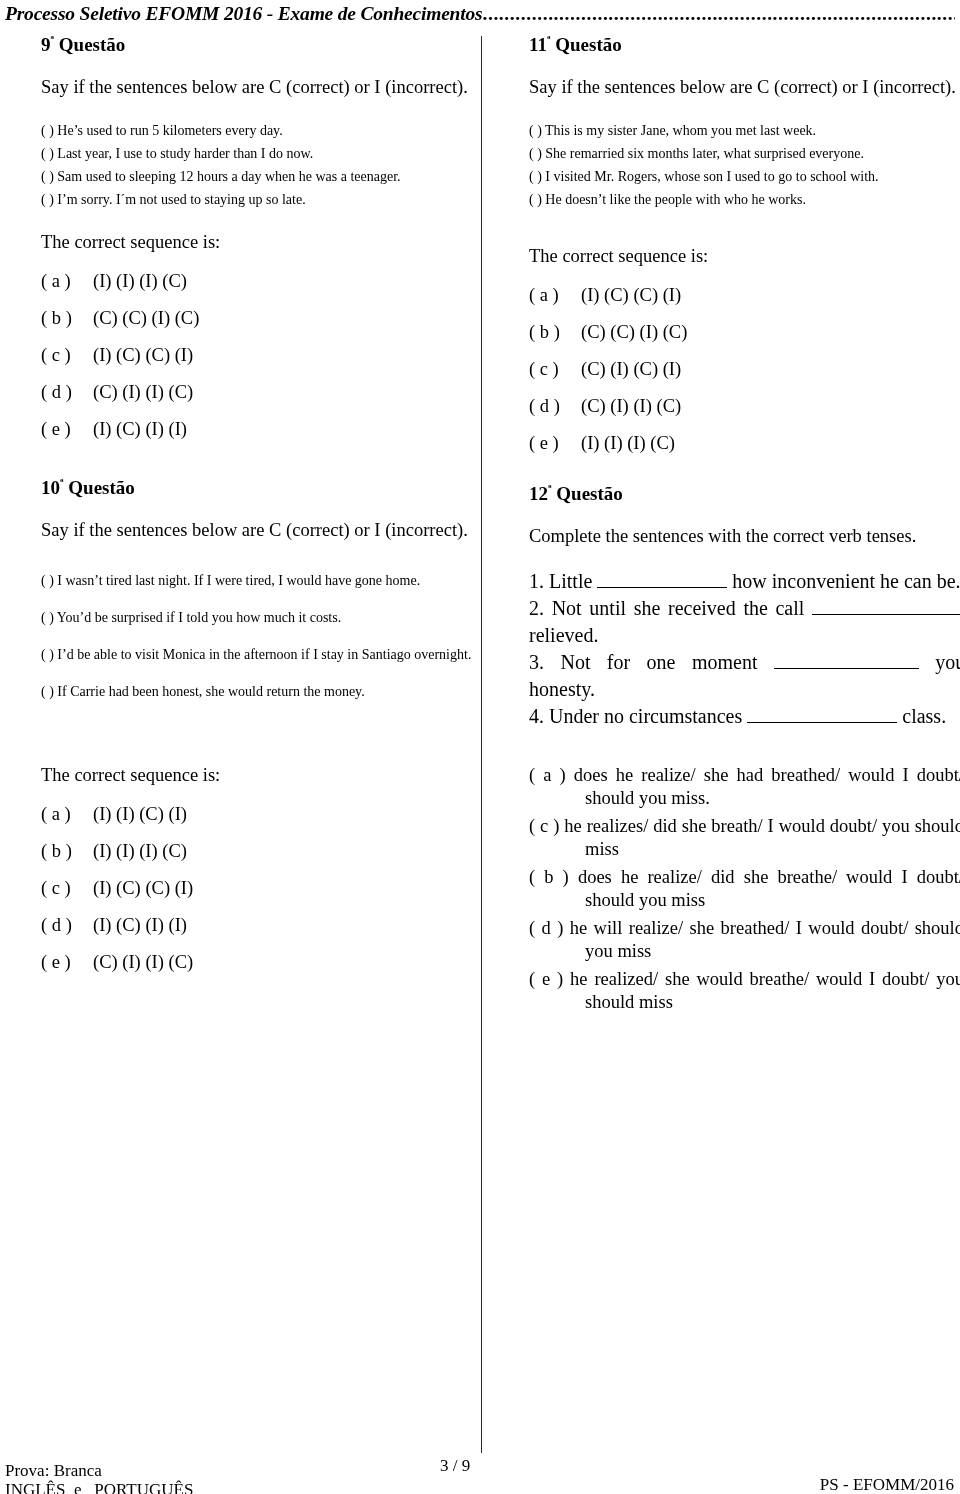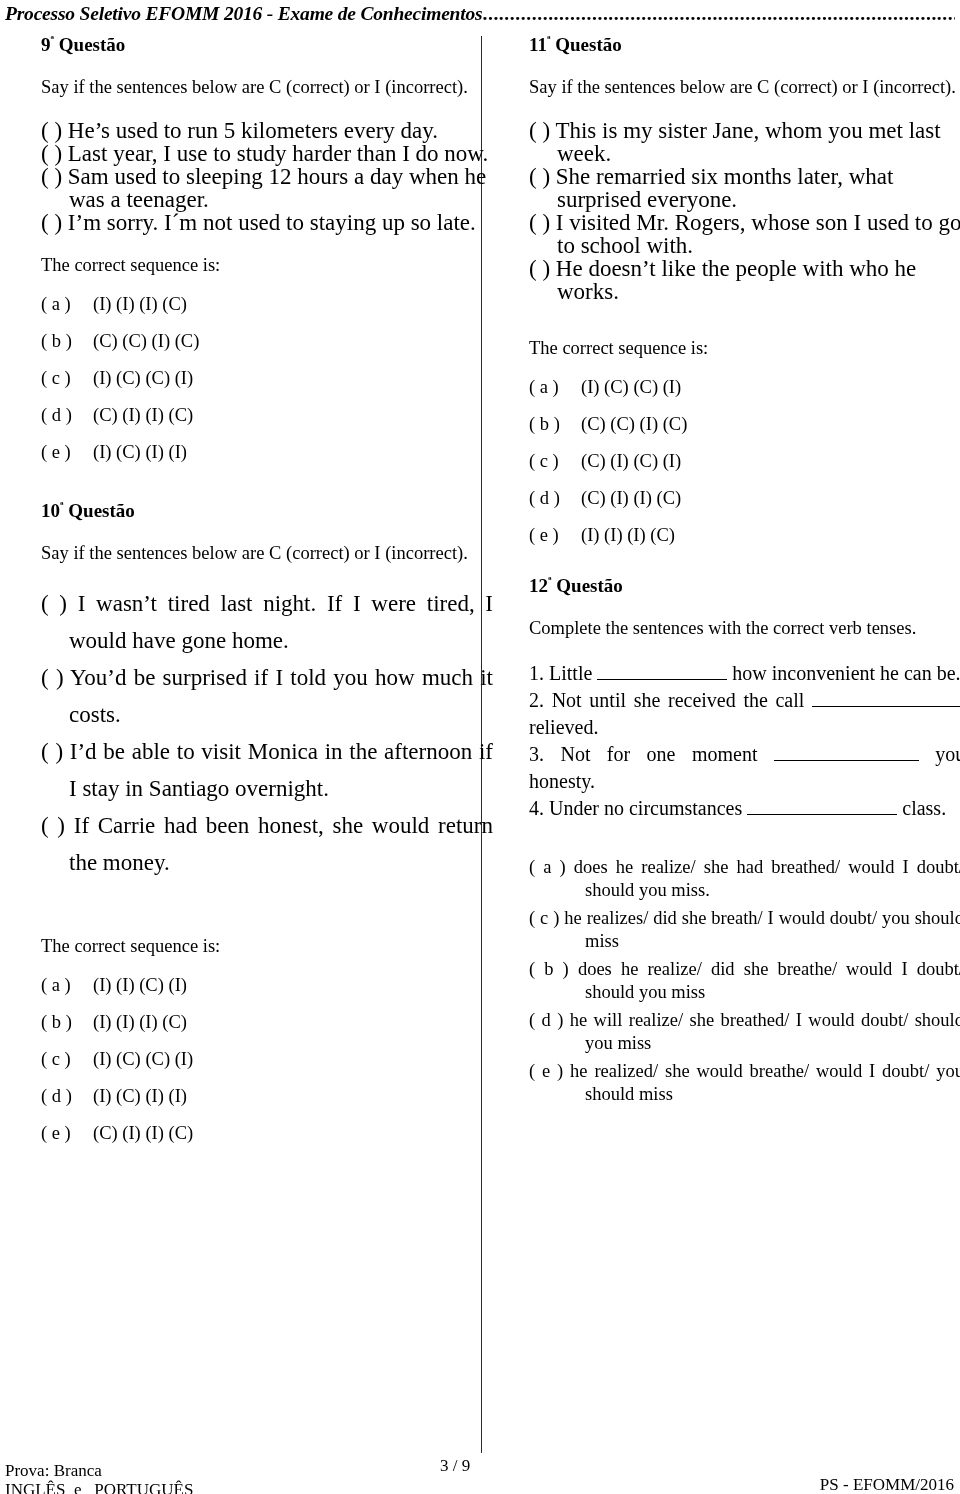--- a/index.html
+++ b/index.html
@@ -81,21 +81,21 @@
     margin: 0 0 20px 0;
   }
   .instr.nojust { text-align: left; }
 
   .stmt-list {
     margin: 0 0 20px 0;
     padding: 0;
     list-style: none;
   }
   .stmt {
-    font-size: 23px;
+    font-size: 14px;
     line-height: 23px;
     text-indent: -28px;
     padding-left: 28px;
     margin: 0;
     text-align: left;
   }
   .stmt.just {
     text-align: justify;
   }
   .stmt.loose {

